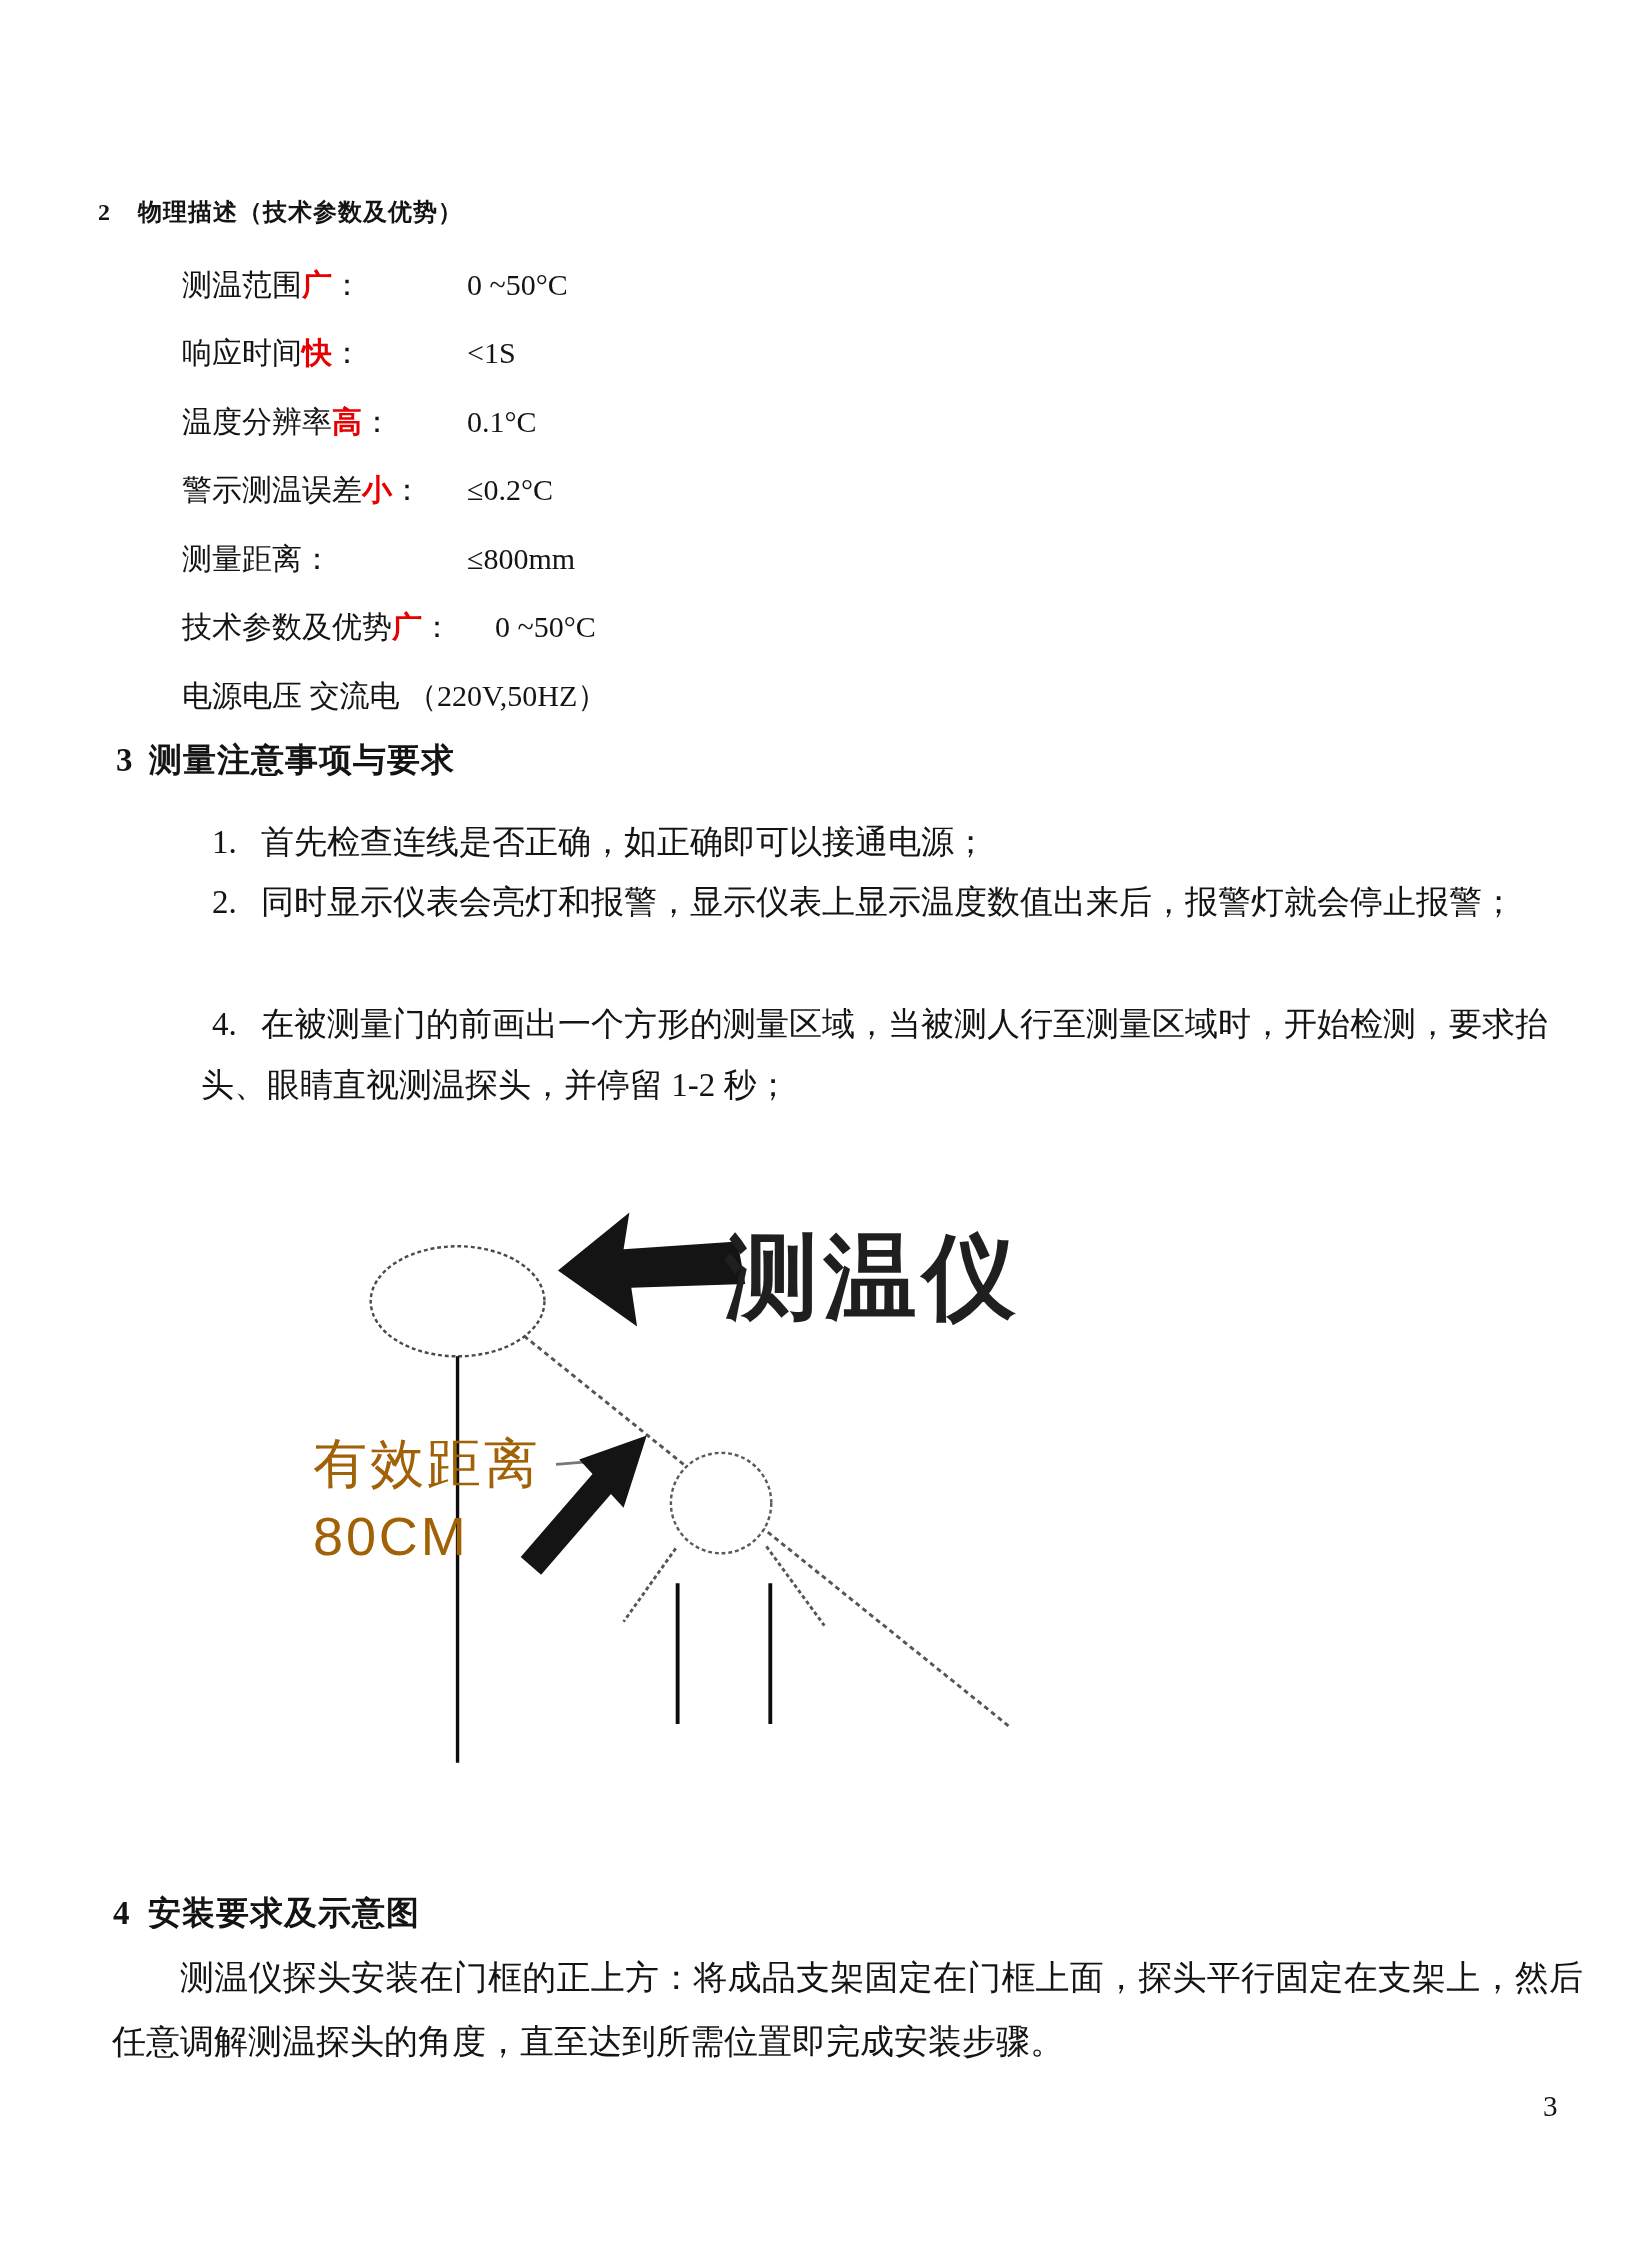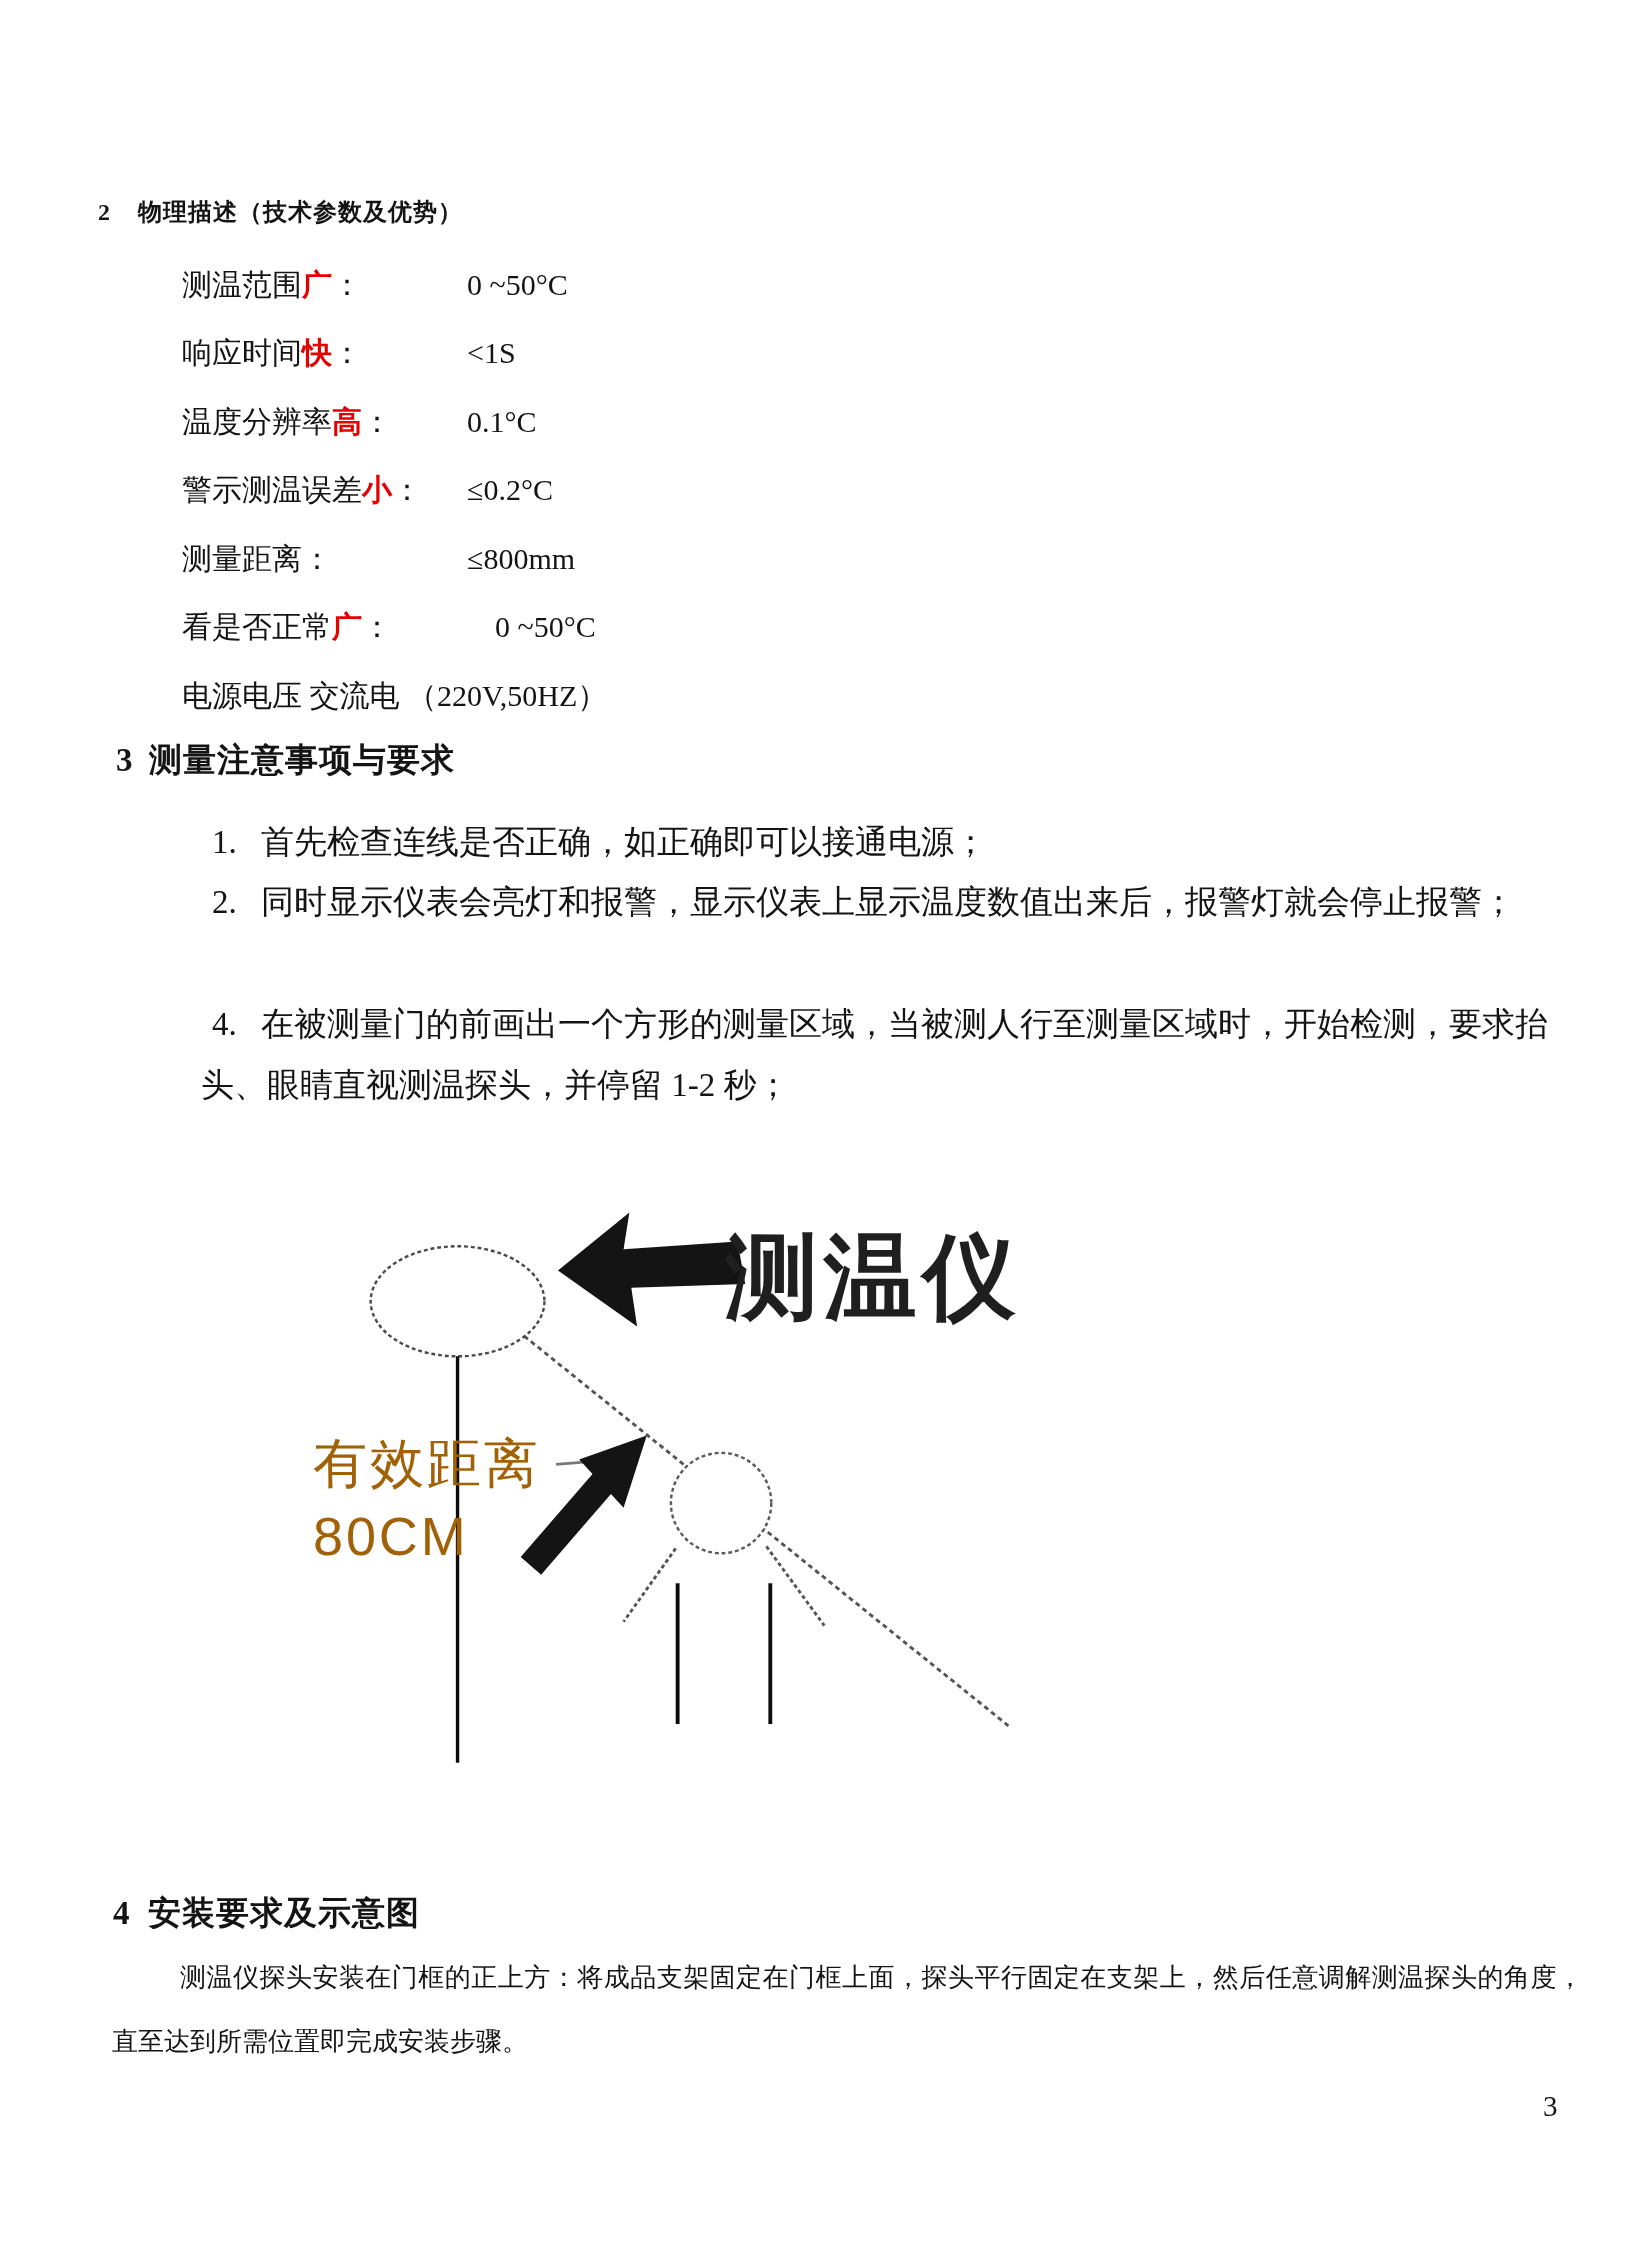--- a/index.html
+++ b/index.html
@@ -19,21 +19,21 @@
   
   .specrow { left:182px; font-size:30px; width:1062px; height:44px; line-height:1.25; }
   .spec-value { position:absolute; left:285px; top:0; }
   .red { color:#e60000; font-weight:700; }
   
   .li { left:176px; font-size:33px; line-height:1.2;margin-left:36px; }
   .li .num { display:inline-block; width:49px; }
   .li-cont { left:201px; font-size:33px; line-height:1.2; }
   .li-5 { left:150px; font-size:33px; line-height:1.2; }
   
-  .para { left:112px; top:1946px; width:1471px; font-size:26px; line-height:64px;
+  .para { left:112px; top:1946px; width:1471px; font-size:34px; line-height:64px;
           text-indent:68px; text-align:justify; white-space:normal; }
   .pagenum { left:1543px; top:2090px; font-size:29px; }
   
   .dev-label { left:678px; top:1215px; font-size:93px; font-weight:700;
                font-family:"Liberation Sans","DejaVu Sans",sans-serif;
                color:#1f1f1f; letter-spacing:5.8px;margin-left:47px; }
   .dist-label { left:313px; top:1427px; font-size:54px; color:#a16207;
                 font-family:Liberation Sans, sans-serif;
                 line-height:73px; letter-spacing:2.9px; }
   .diagram-svg { position:absolute; left:0; top:0; width:1641px; height:2257px; }
@@ -61,21 +61,21 @@
   </div>
   <div class="abs specrow" style="top:471px">
     <span>警示测温误差</span><span class="red">小</span><span>：</span>
     <span class="spec-value">≤0.2°C</span>
   </div>
   <div class="abs specrow" style="top:540px">
     <span>测量距离</span><span class="red"></span><span>：</span>
     <span class="spec-value">≤800mm</span>
   </div>
   <div class="abs specrow" style="top:608px">
-    <span>看是否正常</span><span class="red">广</span><span>：</span>
+    <span>技术参数及优势</span><span class="red">广</span><span>：</span>
     <span class="spec-value" style="left:313px">0 ~50°C</span>
   </div>
   <div class="abs specrow" style="top:677px">
     <span>电源电压 交流电 （220V,50HZ）</span>
   </div>
 
   <div class="abs h3">
     <span class="no">3</span><span>测量注意事项与要求</span>
   </div>
 

